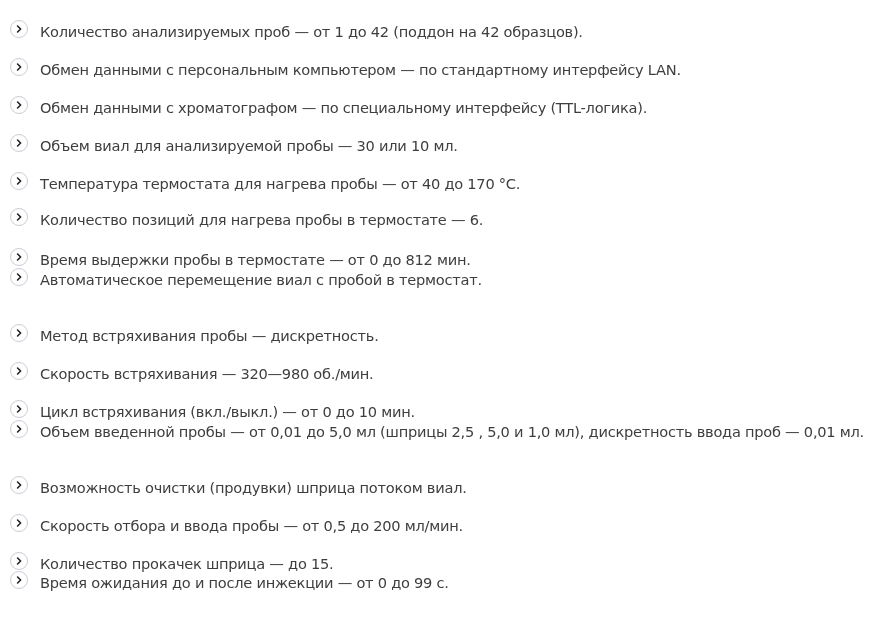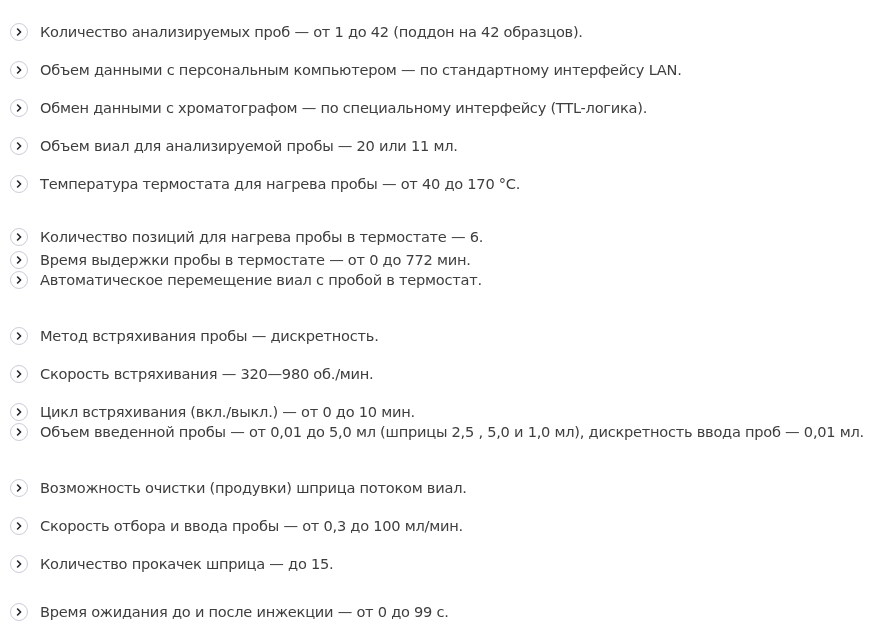--- a/index.html
+++ b/index.html
@@ -1,20 +1,20 @@
 <!DOCTYPE html>
 <html><head>
 <meta charset="utf-8">
 <style>
   html, body { margin: 0; padding: 0; background: #ffffff; }
   body { width: 892px; height: 624px; overflow: hidden; font-family: "DejaVu Sans", sans-serif; }
   .list { list-style: none; margin: 0; padding: 0; position: relative; }
   .item {
     position: absolute; left: 10px; height: 24px;
-    display: flex; align-items: center;
+    display: flex; align-items: flex-start;
   }
   .icon {
     width: 18px; height: 18px; border-radius: 50%;
     border: 1px solid #c9cdd6; background: #fff;
     box-sizing: border-box;
     display: flex; align-items: center; justify-content: center;
     flex: 0 0 auto;
   }
   .icon svg { width: 8px; height: 8px; display: block; }
   .text {
@@ -34,61 +34,61 @@
         </svg>
       </span>
     <span class="text">Количество анализируемых проб — от 1 до 42 (поддон на 42 образцов).</span>
   </li>
   <li class="item" style="top:58px">
     <span class="icon">
         <svg viewBox="0 0 8 8">
           <path d="M2.6 1 L5.6 4 L2.6 7" fill="none" stroke="#222" stroke-width="1.6" stroke-linecap="round" stroke-linejoin="round"></path>
         </svg>
       </span>
-    <span class="text">Объем данными с персональным компьютером — по стандартному интерфейсу LAN.</span>
+    <span class="text">Обмен данными с персональным компьютером — по стандартному интерфейсу LAN.</span>
   </li>
   <li class="item" style="top:96px">
     <span class="icon">
         <svg viewBox="0 0 8 8">
           <path d="M2.6 1 L5.6 4 L2.6 7" fill="none" stroke="#222" stroke-width="1.6" stroke-linecap="round" stroke-linejoin="round"></path>
         </svg>
       </span>
     <span class="text">Обмен данными с хроматографом — по специальному интерфейсу (TTL-логика).</span>
   </li>
   <li class="item" style="top:134px">
     <span class="icon">
         <svg viewBox="0 0 8 8">
           <path d="M2.6 1 L5.6 4 L2.6 7" fill="none" stroke="#222" stroke-width="1.6" stroke-linecap="round" stroke-linejoin="round"></path>
         </svg>
       </span>
-    <span class="text">Объем виал для анализируемой пробы — 20 или 11 мл.</span>
+    <span class="text">Объем виал для анализируемой пробы — 30 или 10 мл.</span>
   </li>
   <li class="item" style="top:172px">
     <span class="icon">
         <svg viewBox="0 0 8 8">
           <path d="M2.6 1 L5.6 4 L2.6 7" fill="none" stroke="#222" stroke-width="1.6" stroke-linecap="round" stroke-linejoin="round"></path>
         </svg>
       </span>
     <span class="text">Температура термостата для нагрева пробы — от 40 до 170 °С.</span>
   </li>
-  <li class="item" style="top:225px">
+  <li class="item" style="top:208px">
     <span class="icon">
         <svg viewBox="0 0 8 8">
           <path d="M2.6 1 L5.6 4 L2.6 7" fill="none" stroke="#222" stroke-width="1.6" stroke-linecap="round" stroke-linejoin="round"></path>
         </svg>
       </span>
     <span class="text">Количество позиций для нагрева пробы в термостате — 6.</span>
   </li>
   <li class="item" style="top:248px">
     <span class="icon">
         <svg viewBox="0 0 8 8">
           <path d="M2.6 1 L5.6 4 L2.6 7" fill="none" stroke="#222" stroke-width="1.6" stroke-linecap="round" stroke-linejoin="round"></path>
         </svg>
       </span>
-    <span class="text">Время выдержки пробы в термостате — от 0 до 772 мин.</span>
+    <span class="text">Время выдержки пробы в термостате — от 0 до 812 мин.</span>
   </li>
   <li class="item" style="top:268px">
     <span class="icon">
         <svg viewBox="0 0 8 8">
           <path d="M2.6 1 L5.6 4 L2.6 7" fill="none" stroke="#222" stroke-width="1.6" stroke-linecap="round" stroke-linejoin="round"></path>
         </svg>
       </span>
     <span class="text">Автоматическое перемещение виал с пробой в термостат.</span>
   </li>
   <li class="item" style="top:324px">
@@ -130,31 +130,31 @@
         </svg>
       </span>
     <span class="text">Возможность очистки (продувки) шприца потоком виал.</span>
   </li>
   <li class="item" style="top:514px">
     <span class="icon">
         <svg viewBox="0 0 8 8">
           <path d="M2.6 1 L5.6 4 L2.6 7" fill="none" stroke="#222" stroke-width="1.6" stroke-linecap="round" stroke-linejoin="round"></path>
         </svg>
       </span>
-    <span class="text">Скорость отбора и ввода пробы — от 0,3 до 100 мл/мин.</span>
+    <span class="text">Скорость отбора и ввода пробы — от 0,5 до 200 мл/мин.</span>
   </li>
   <li class="item" style="top:552px">
     <span class="icon">
         <svg viewBox="0 0 8 8">
           <path d="M2.6 1 L5.6 4 L2.6 7" fill="none" stroke="#222" stroke-width="1.6" stroke-linecap="round" stroke-linejoin="round"></path>
         </svg>
       </span>
     <span class="text">Количество прокачек шприца — до 15.</span>
   </li>
-  <li class="item" style="top:600px">
+  <li class="item" style="top:571px">
     <span class="icon">
         <svg viewBox="0 0 8 8">
           <path d="M2.6 1 L5.6 4 L2.6 7" fill="none" stroke="#222" stroke-width="1.6" stroke-linecap="round" stroke-linejoin="round"></path>
         </svg>
       </span>
     <span class="text">Время ожидания до и после инжекции — от 0 до 99 с.</span>
   </li>
 </ul>
 
 </body></html>

